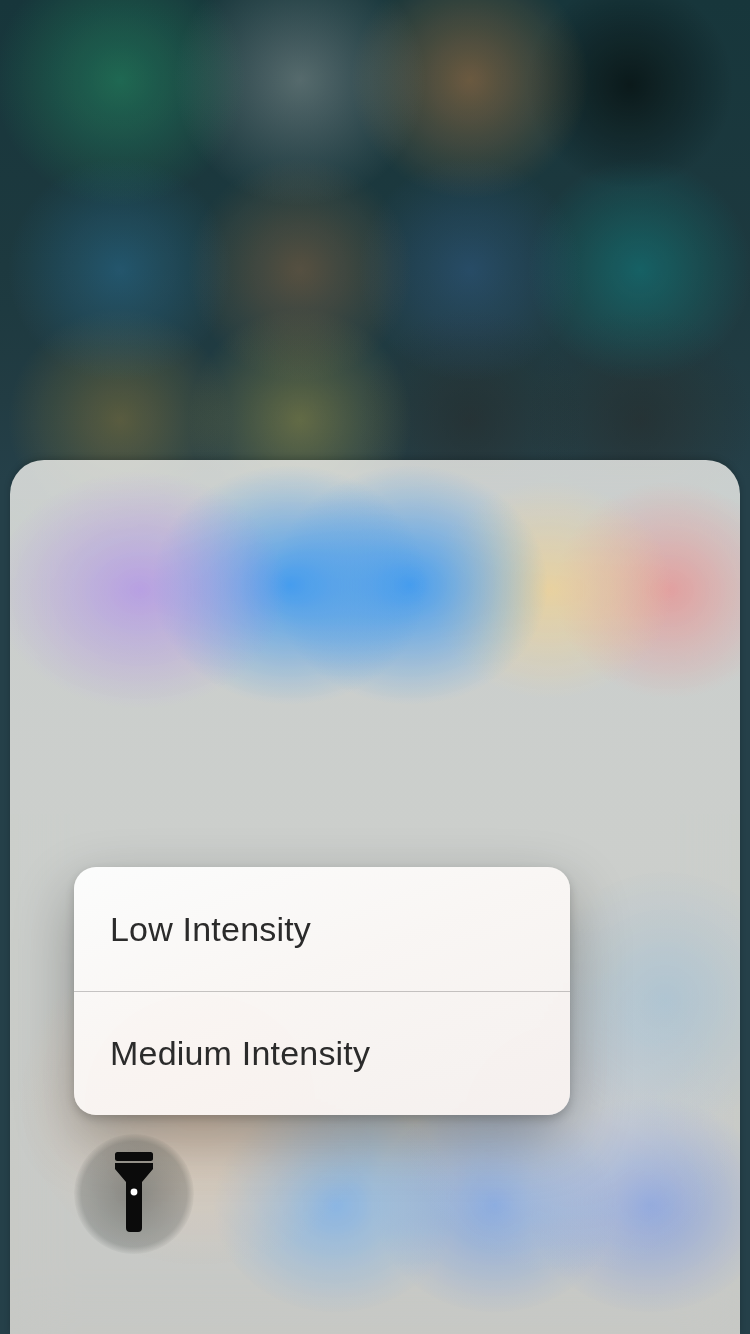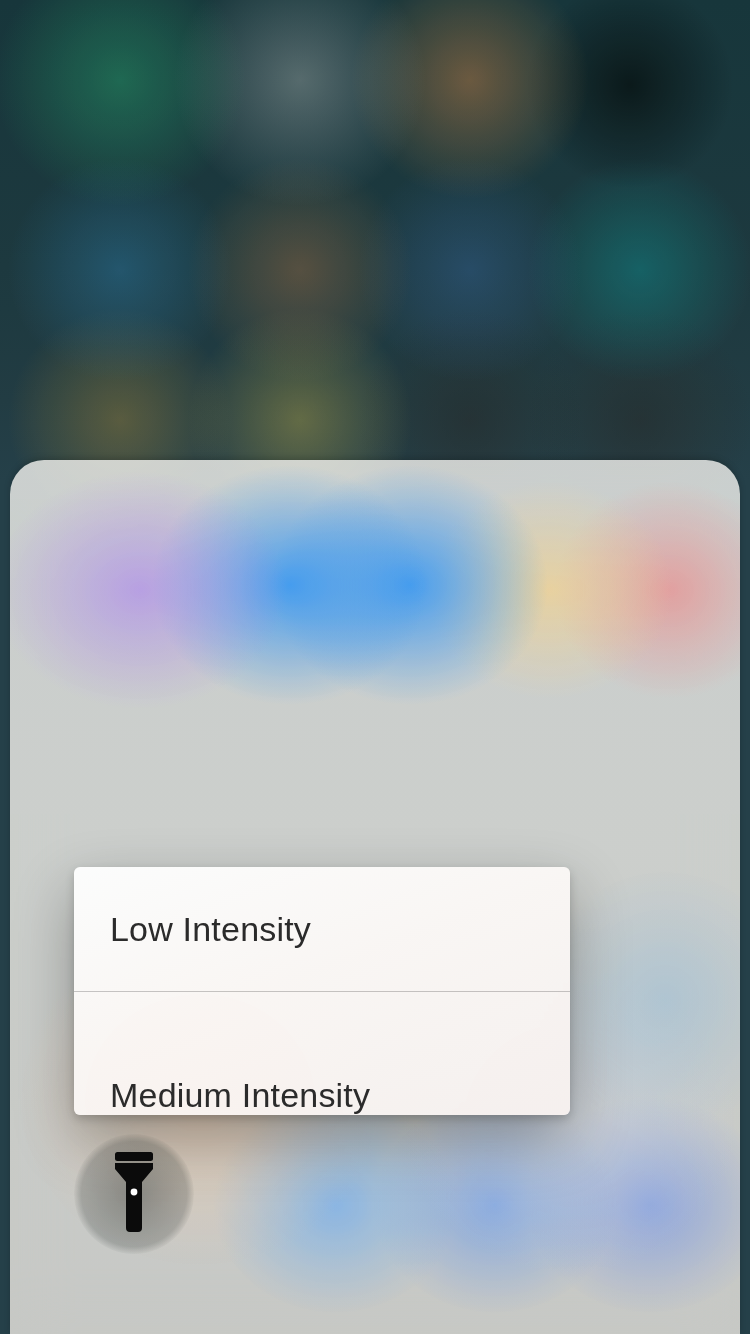--- a/index.html
+++ b/index.html
@@ -44,37 +44,37 @@
         radial-gradient(180px 160px at 640px 745px, rgba(80,130,255,.50),  transparent 68%),
         linear-gradient(180deg, rgba(250,248,244,.78) 0%, rgba(246,242,236,.80) 45%, rgba(240,234,228,.80) 100%);
       backdrop-filter: blur(30px);
       box-shadow: 0 -2px 6px rgba(0,0,0,.18);
     }
     .menu {
       position: absolute;
       left: 64px;
       width: 496px;
       bottom: 219px;
-      border-radius: 6px;
+      border-radius: 22px;
       background: linear-gradient(160deg, rgba(255,255,255,.94) 0%, rgba(252,248,246,.94) 45%, rgba(248,242,240,.94) 100%);
       box-shadow: 0 24px 60px rgba(0,0,0,.30), 0 4px 10px rgba(0,0,0,.18);
       overflow: hidden;
     }
     .menu-item {
       height: 124px;
       display: flex;
       align-items: center;
       padding: 0 36px;
       font-size: 34px;
       font-weight: 400;
       color: #2b2b2b;
       letter-spacing: .2px;
       cursor: pointer;
     }
-    .menu-item + .menu-item { border-top: 1px solid rgba(60,60,60,.28); align-items: flex-end; }
+    .menu-item + .menu-item { border-top: 1px solid rgba(60,60,60,.28); }
     .flash-btn {
       position: absolute;
       left: 64px; bottom: 80px;
       width: 120px; height: 120px;
       border-radius: 60px;
       background: radial-gradient(circle at 50% 50%, rgba(20,30,30,.38) 0%, rgba(20,30,30,.22) 62%, rgba(20,30,30,0) 72%);
       display: flex; align-items: center; justify-content: center;
       cursor: pointer;
     }
     .flash-btn svg { width: 46px; height: 80px; }

